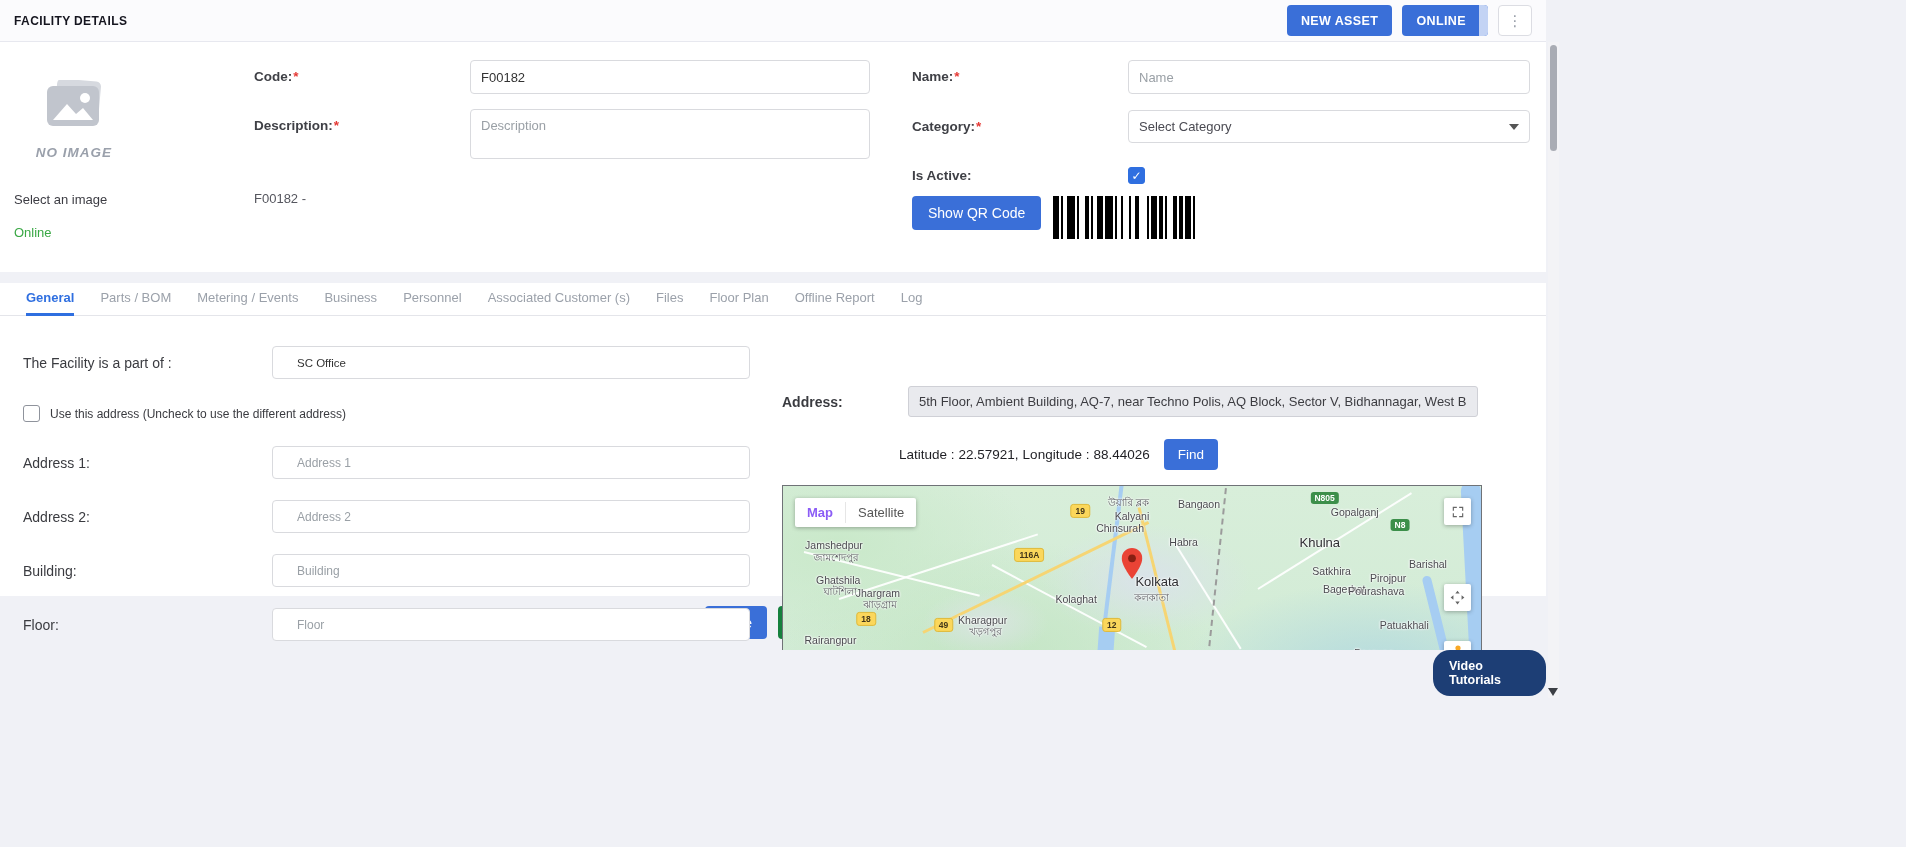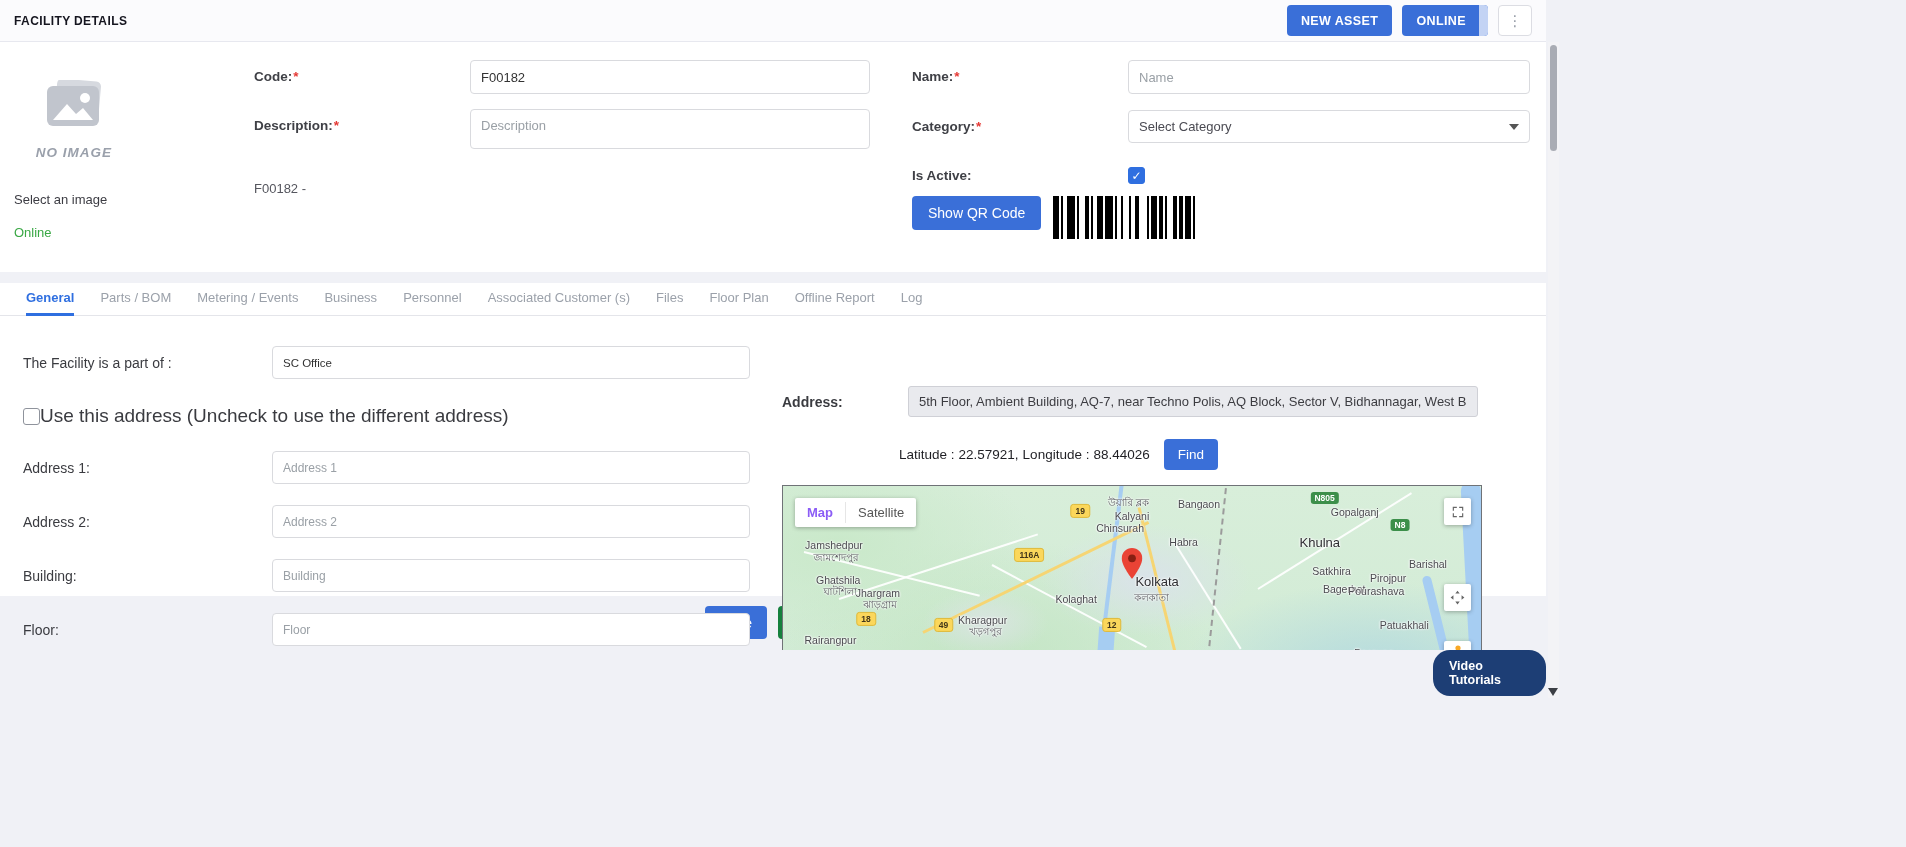--- a/index.html
+++ b/index.html
@@ -36,21 +36,21 @@
   .online-status { font-size:13px; color:#3aa845; margin-top:18px; }
 
   .mid-col { width:616px; margin-right:42px; }
   .right-col { width:620px; }
   .form-row { display:flex; margin-bottom:15px; }
   .flabel { width:216px; font-size:13.5px; font-weight:600; color:#3f4046; padding-top:9px; }
   .req { color:#e53935; margin-left:1px; }
   input.text, textarea.text {
     width:400px; height:34px; border:1px solid #d9dade; border-radius:4px;
     padding:0 10px; font-size:13px; color:#333; font-family:inherit; background:#fff; }
-  textarea.text { height:40px; padding:8px 10px; resize:none; }
+  textarea.text { height:50px; padding:8px 10px; resize:none; }
   input::placeholder, textarea::placeholder { color:#9aa0a6; }
   .code-summary { font-size:13px; color:#55565e; margin-top:32px; }
 
   .select-box { width:402px; height:33px; border:1px solid #d9dade; border-radius:4px;
     display:flex; align-items:center; padding:0 10px; font-size:13px; color:#4a4a52;
     cursor:pointer; background:#fff; }
   .select-box .sel-text { flex:1; }
   .chev { width:0; height:0; border-left:5px solid transparent; border-right:5px solid transparent;
     border-top:6px solid #555; }
 
@@ -71,22 +71,22 @@
   .tab { font-size:13px; color:#9ba1aa; padding:8px 0 8px; border-bottom:3px solid transparent;
     cursor:pointer; white-space:nowrap; margin-bottom:-1px; }
   .tab.active { color:#2f6fe0; border-bottom-color:#2f6fe0; font-weight:600; }
 
   .tab-content { position:relative; padding:30px 0 0 23px; height:334px; overflow:hidden; }
   .g-row { display:flex; align-items:center; margin-bottom:21px; }
   .g-row.first { margin-bottom:26px; }
   .g-row.chk-row { margin-bottom:24px; }
   .g-label { width:249px; font-size:14px; color:#3a3b40; }
   .g-input { width:478px; height:33px; border:1px solid #d9dade; border-radius:4px;
-    font-size:12px; padding:0 10px; color:#333; font-family:inherit; }
-  .chk-label { font-size:19px; color:#3a3b40; }
+    font-size:12px; padding:0 24px; color:#333; font-family:inherit; }
+  .chk-label { font-size:12px; color:#3a3b40; margin-left:10px; }
 
   .right-pane { position:absolute; left:782px; top:70px; width:722px; }
   .addr-row { display:flex; align-items:center; margin-bottom:22px; }
   .addr-label { width:126px; font-size:14px; font-weight:600; color:#3a3b40; }
   input.addr { width:570px; height:31px; background:#e9eaee; border:1px solid #cfd0d6;
     border-radius:3px; font-size:13px; color:#3c3c41; padding:0 10px; font-family:inherit; }
   .latlng-row { display:flex; align-items:center; margin:0 0 15px 117px; font-size:13.5px; color:#1f1f24; }
   .latlng-row b { font-weight:400; }
   .latlng-row span { margin-right:4px; }
   .btn-find { background:#3a6fd8; color:#fff; font-size:13.5px; padding:0 14px; height:31px;

